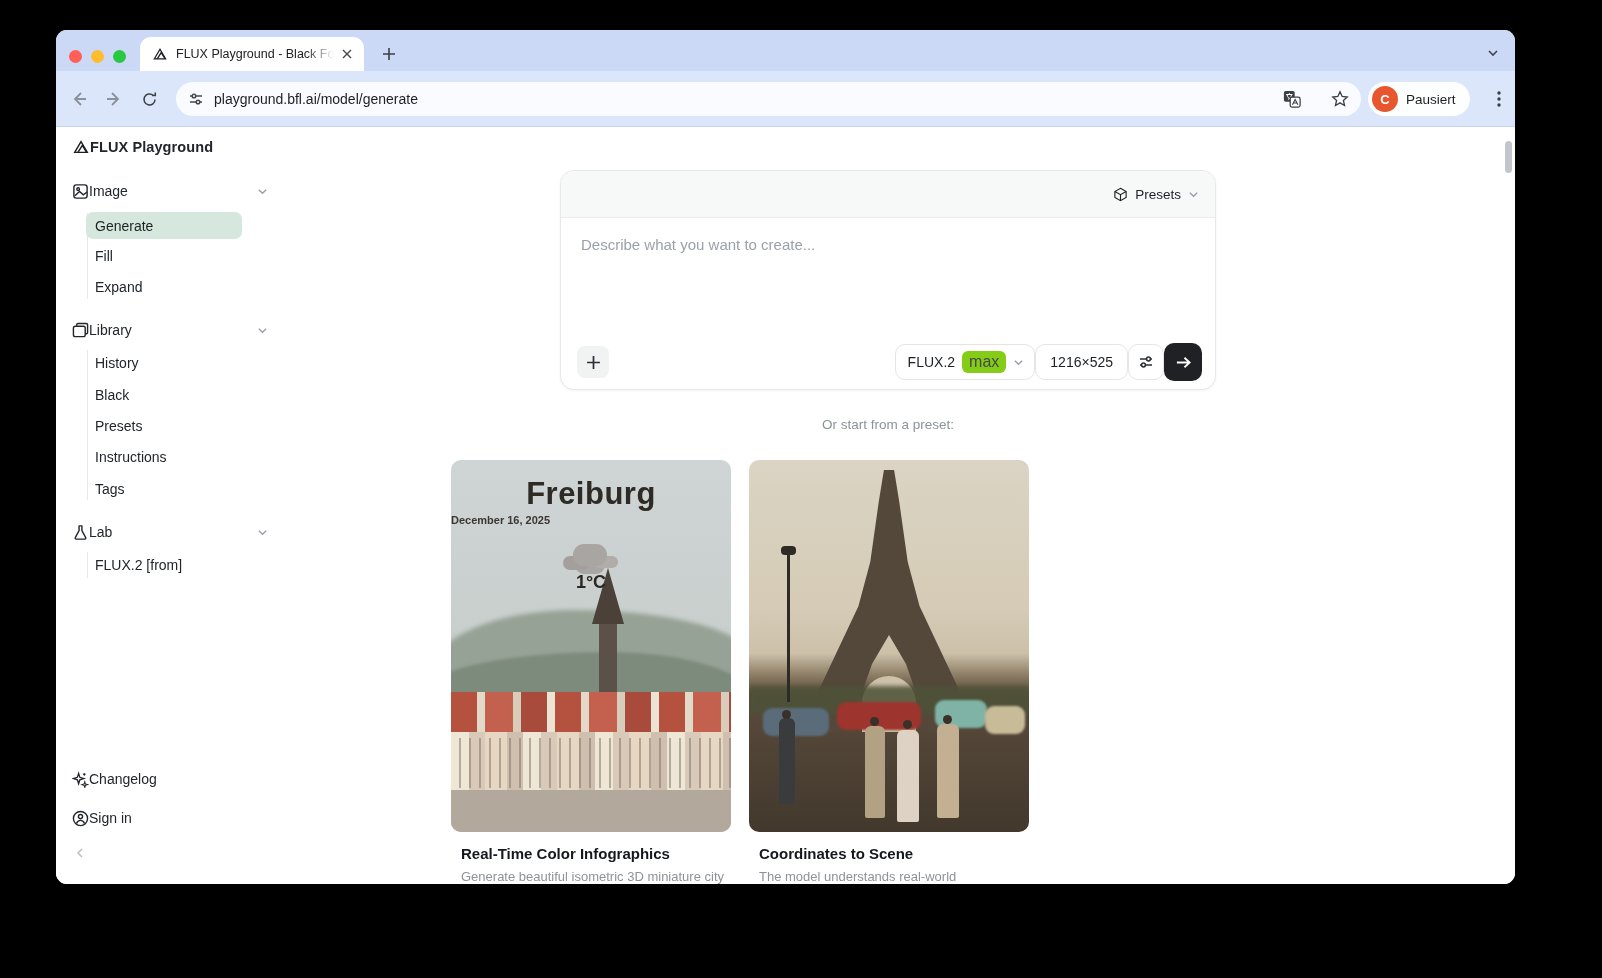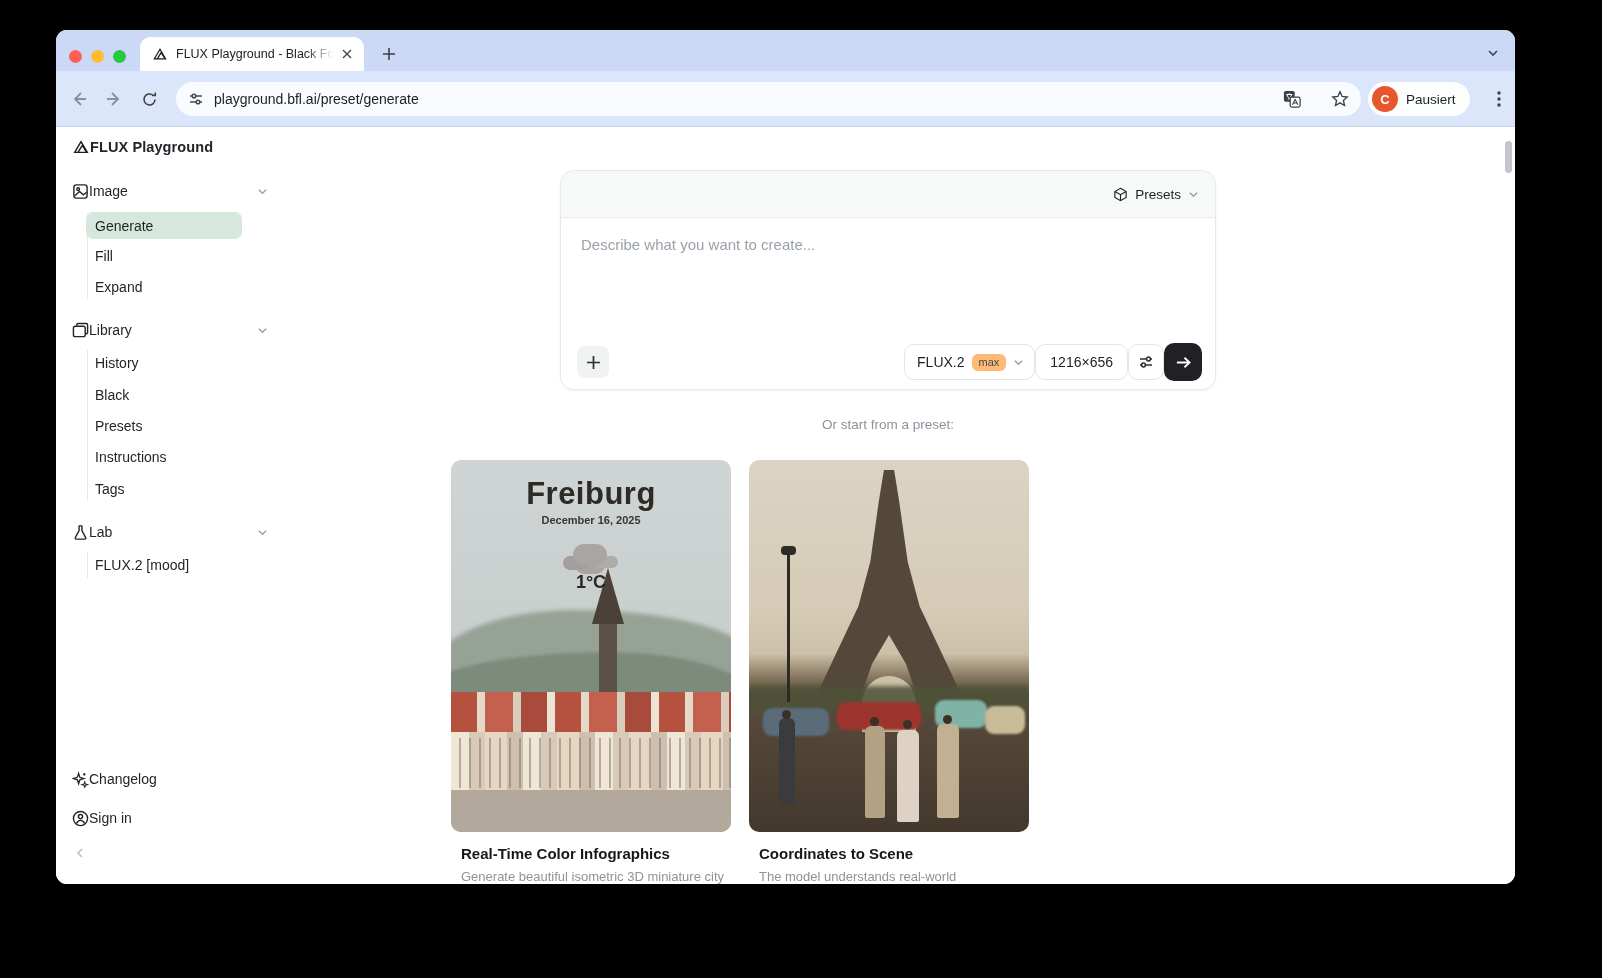--- a/index.html
+++ b/index.html
@@ -65,21 +65,21 @@
             padding:18px 20px; font-family:"Liberation Sans",sans-serif; font-size:15px; color:#202327; background:transparent; }
   .prompt::placeholder { color:#9aa1a9; }
   .composer-foot { position:absolute; left:16px; right:13px; bottom:8px; height:38px;
                    display:flex; align-items:center; }
   .addbtn { width:32px; height:32px; border-radius:8px; background:#f1f2f2; display:flex; align-items:center;
             justify-content:center; color:#2c2f33; }
   .foot-right { margin-left:auto; display:flex; align-items:center; }
   .pill { height:36px; border:1px solid #e4e5e7; border-radius:10px; background:#fff;
           display:flex; align-items:center; font-size:14px; color:#1c1f23; }
   .model-pill { padding:0 10px 0 12px; gap:7px; }
-  .badge { background:#fdba74; border-radius:6px; font-size:11px; color:#45484d; padding:3px 7px; line-height:1; }
+  .badge { background:#84cc16; border-radius:6px; font-size:16px; color:#45484d; padding:3px 7px; line-height:1; }
   .size-pill { padding:0 14px; }
   .iconbtn { width:36px; height:36px; justify-content:center; }
   .submit { width:38px; height:38px; border-radius:10px; display:flex; align-items:center; justify-content:center; color:#fff; }
 
   .preset-heading { position:absolute; left:504px; top:290px; width:656px; text-align:center;
                     font-size:13.5px; color:#8d939b; }
 
   
   .cards { position:absolute; left:395px; top:333px; display:flex; gap:18px; }
   .card { width:280px; }
@@ -98,21 +98,21 @@
   .c1-walls { position:absolute; left:0; top:272px; width:280px; height:62px;
               background:repeating-linear-gradient(90deg,#efe6d6 0 18px,#d9c9b8 18px 34px,#e7d6c2 34px 56px,#cfbfae 56px 72px);}
   .c1-windows { position:absolute; left:0; top:278px; width:280px; height:50px; opacity:.5;
               background:repeating-linear-gradient(90deg,transparent 0 8px,#7a6f63 8px 10px); }
   .c1-street { position:absolute; left:0; top:330px; width:280px; height:42px; background:#b3a89c; }
   .c1-tower { position:absolute; left:148px; top:158px; width:18px; height:120px; background:#5c5148; }
   .c1-spire { position:absolute; left:141px; top:108px; width:32px; height:56px; background:#4b4138;
               clip-path:polygon(50% 0,100% 100%,0 100%); }
   .c1-headline { position:absolute; left:0; top:16px; width:100%; text-align:center;
                  font-size:31px; font-weight:800; color:#2e2a26; letter-spacing:.5px; }
-  .c1-date { position:absolute; left:0; top:54px; width:100%; text-align:center; font-size:11px; font-weight:600; color:#3a3631; }
+  .c1-date { position:absolute; left:0; top:54px; width:100%; font-size:11px; font-weight:600; color:#3a3631; }
   .c1-cloud { position:absolute; left:122px; top:84px; width:34px; height:22px; border-radius:14px; background:#a9a5a2;
               box-shadow:-14px 8px 0 -4px #a39f9c, 16px 7px 0 -5px #b0aca9, 0 10px 0 -2px #a9a5a2; }
   .c1-temp { position:absolute; left:0; top:112px; width:100%; text-align:center; font-size:18px; font-weight:800; color:#2b2723; }
 
   
   .img-paris { background:linear-gradient(180deg,#dbd4c4 0%,#d5cbb6 40%,#ccc0a9 52%,#8a7c62 58%,#5a4c3a 63%,#544739 72%,#42382c 100%); }
   .c2-tower { position:absolute; left:55px; top:10px; width:170px; height:262px; background:#54483a;
               clip-path:polygon(47% 0,53% 0,56% 12%,61% 35%,68% 52%,100% 96%,100% 100%,74% 100%,60% 74%,50% 63%,40% 74%,26% 100%,0 100%,0 96%,32% 52%,39% 35%,44% 12%); }
   .c2-arch { position:absolute; left:113px; top:216px; width:54px; height:56px; background:#cdc2a9;
              border-radius:27px 27px 0 0; filter:blur(.5px); }
@@ -201,21 +201,21 @@
 
     <div class="omnibox">
       <span>
         <svg width="16" height="16" viewBox="0 0 16 16" fill="none" stroke="#45484d" stroke-width="1.5">
           <path d="M2 5 H14"></path>
             <circle cx="6" cy="5" r="1.8" fill="#fff"></circle>
           <path d="M2 11 H14"></path>
             <circle cx="10" cy="11" r="1.8" fill="#fff"></circle>
         </svg>
       </span>
-      <span class="url">playground.bfl.ai/preset/generate</span>
+      <span class="url">playground.bfl.ai/model/generate</span>
       <span class="omni-spacer"></span>
       <span style="margin-right:30px">
         <svg width="18" height="18" viewBox="0 0 20 20">
           <rect x="1" y="1" width="12" height="12" rx="2" fill="#3c4043"></rect>
           <path d="M3.5 5 H10.5 M7 3.5 V5 M4.5 5 C5 8,6.5 9.5,8.5 10.5 M9.5 5 C9 8,7.5 9.5,5.5 10.5" stroke="#fff" stroke-width="1.1" fill="none"></path>
           <rect x="8" y="8" width="11" height="11" rx="2" fill="#fff" stroke="#3c4043" stroke-width="1.4"></rect>
           <path d="M10.5 16.5 L13.5 10.5 L16.5 16.5 M11.5 14.5 H15.5" stroke="#3c4043" stroke-width="1.2" fill="none"></path>
         </svg>
       </span>
       <span>
@@ -318,21 +318,21 @@
         </span>
         <span>Lab</span>
         <span class="chev">
           <svg width="11" height="11" viewBox="0 0 12 12" fill="none" stroke="#9aa0a8" stroke-width="1.5">
               <path d="M2 4 L6 8 L10 4"></path>
             </svg>
         </span>
       </div>
       <div class="vline" style="top:425px;height:26px"></div>
       <div class="srow sub" style="top:425px">
-        <span>FLUX.2 [mood]</span>
+        <span>FLUX.2 [from]</span>
       </div>
 
       <div class="srow" style="top:639px">
         <span>
           <svg width="17" height="17" viewBox="0 0 18 18" fill="none" stroke="#22262b" stroke-width="1.4">
             <path d="M7 2.5 L8.3 6.7 L12.5 8 L8.3 9.3 L7 13.5 L5.7 9.3 L1.5 8 L5.7 6.7 Z"></path>
             <path d="M13.5 11.5 L14.2 13.8 L16.5 14.5 L14.2 15.2 L13.5 17.5 L12.8 15.2 L10.5 14.5 L12.8 13.8 Z" stroke-width="1.1"></path>
             <path d="M13 2 V5 M11.5 3.5 H14.5" stroke-width="1.1"></path>
           </svg>
         </span>
@@ -381,21 +381,21 @@
         </div>
         <div class="foot-right">
           <div class="pill model-pill">
             <span>FLUX.2</span>
             <span class="badge">max</span>
             <svg width="11" height="11" viewBox="0 0 12 12" fill="none" stroke="#9aa0a8" stroke-width="1.5">
                 <path d="M2 4 L6 8 L10 4"></path>
               </svg>
           </div>
           <div class="pill size-pill">
-            <span>1216×656</span>
+            <span>1216×525</span>
           </div>
           <div class="pill iconbtn">
             <span>
               <svg width="16" height="16" viewBox="0 0 16 16" fill="none" stroke="#2c2f33" stroke-width="1.5">
                 <path d="M2 5 H8.5 M12.5 5 H14"></path>
                   <circle cx="10.5" cy="5" r="1.9"></circle>
                 <path d="M2 11 H3.5 M7.5 11 H14"></path>
                   <circle cx="5.5" cy="11" r="1.9"></circle>
               </svg>
             </span>

